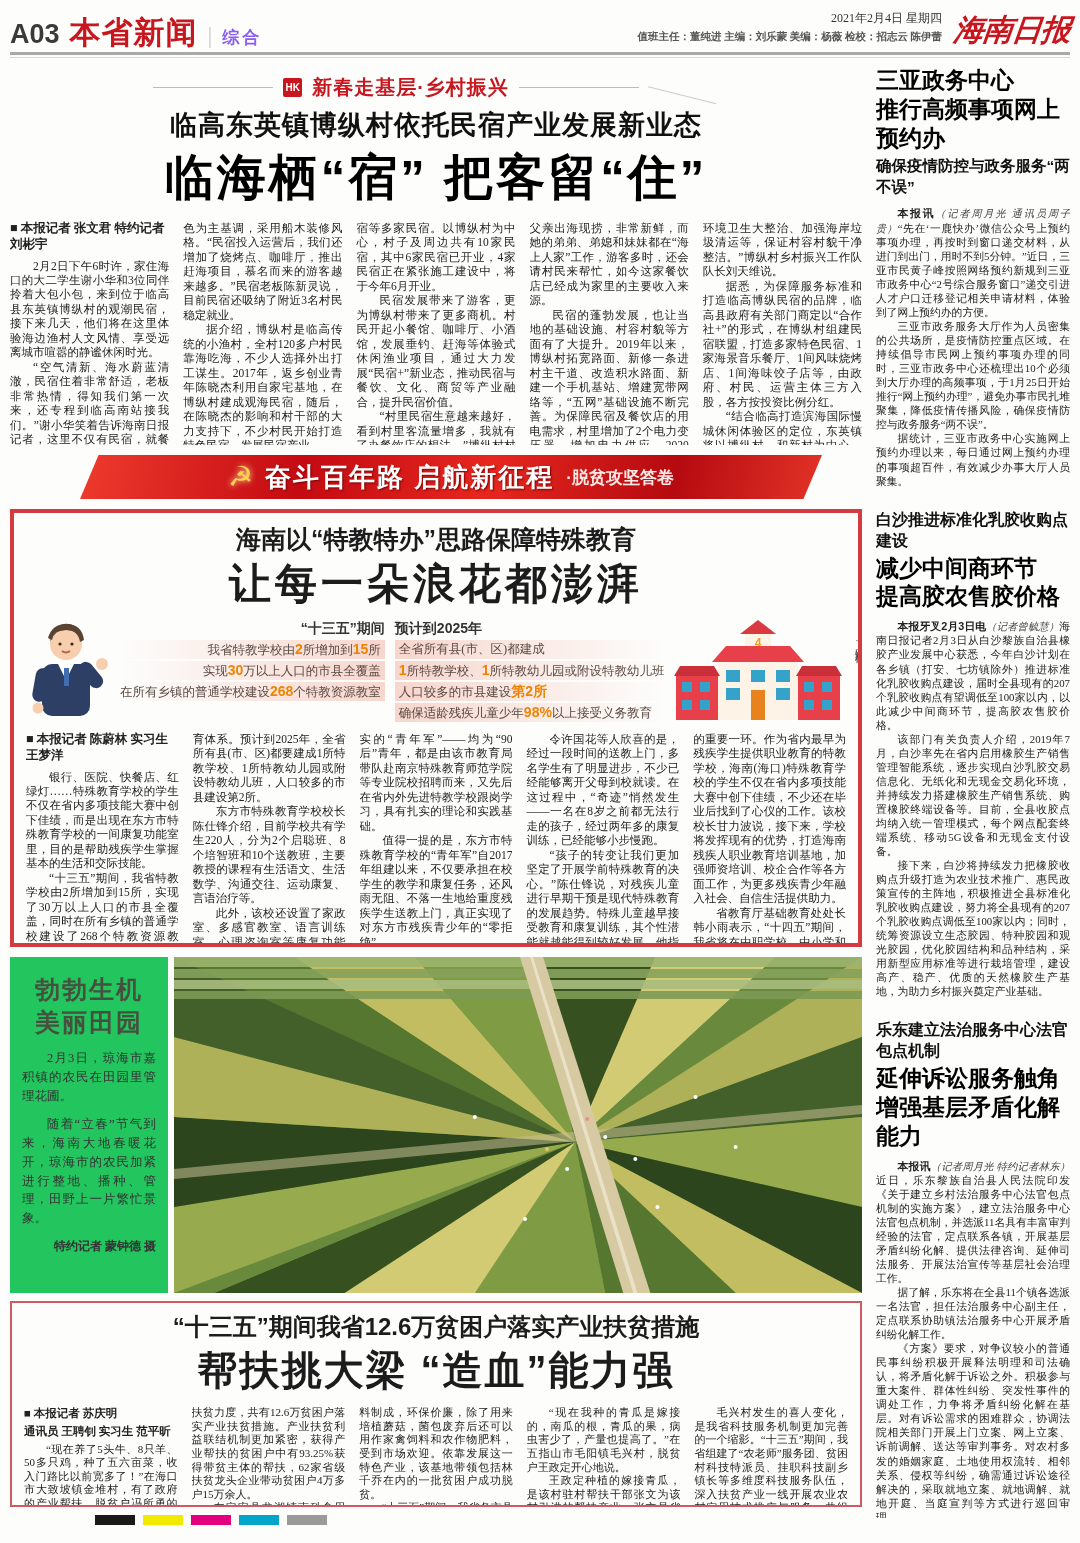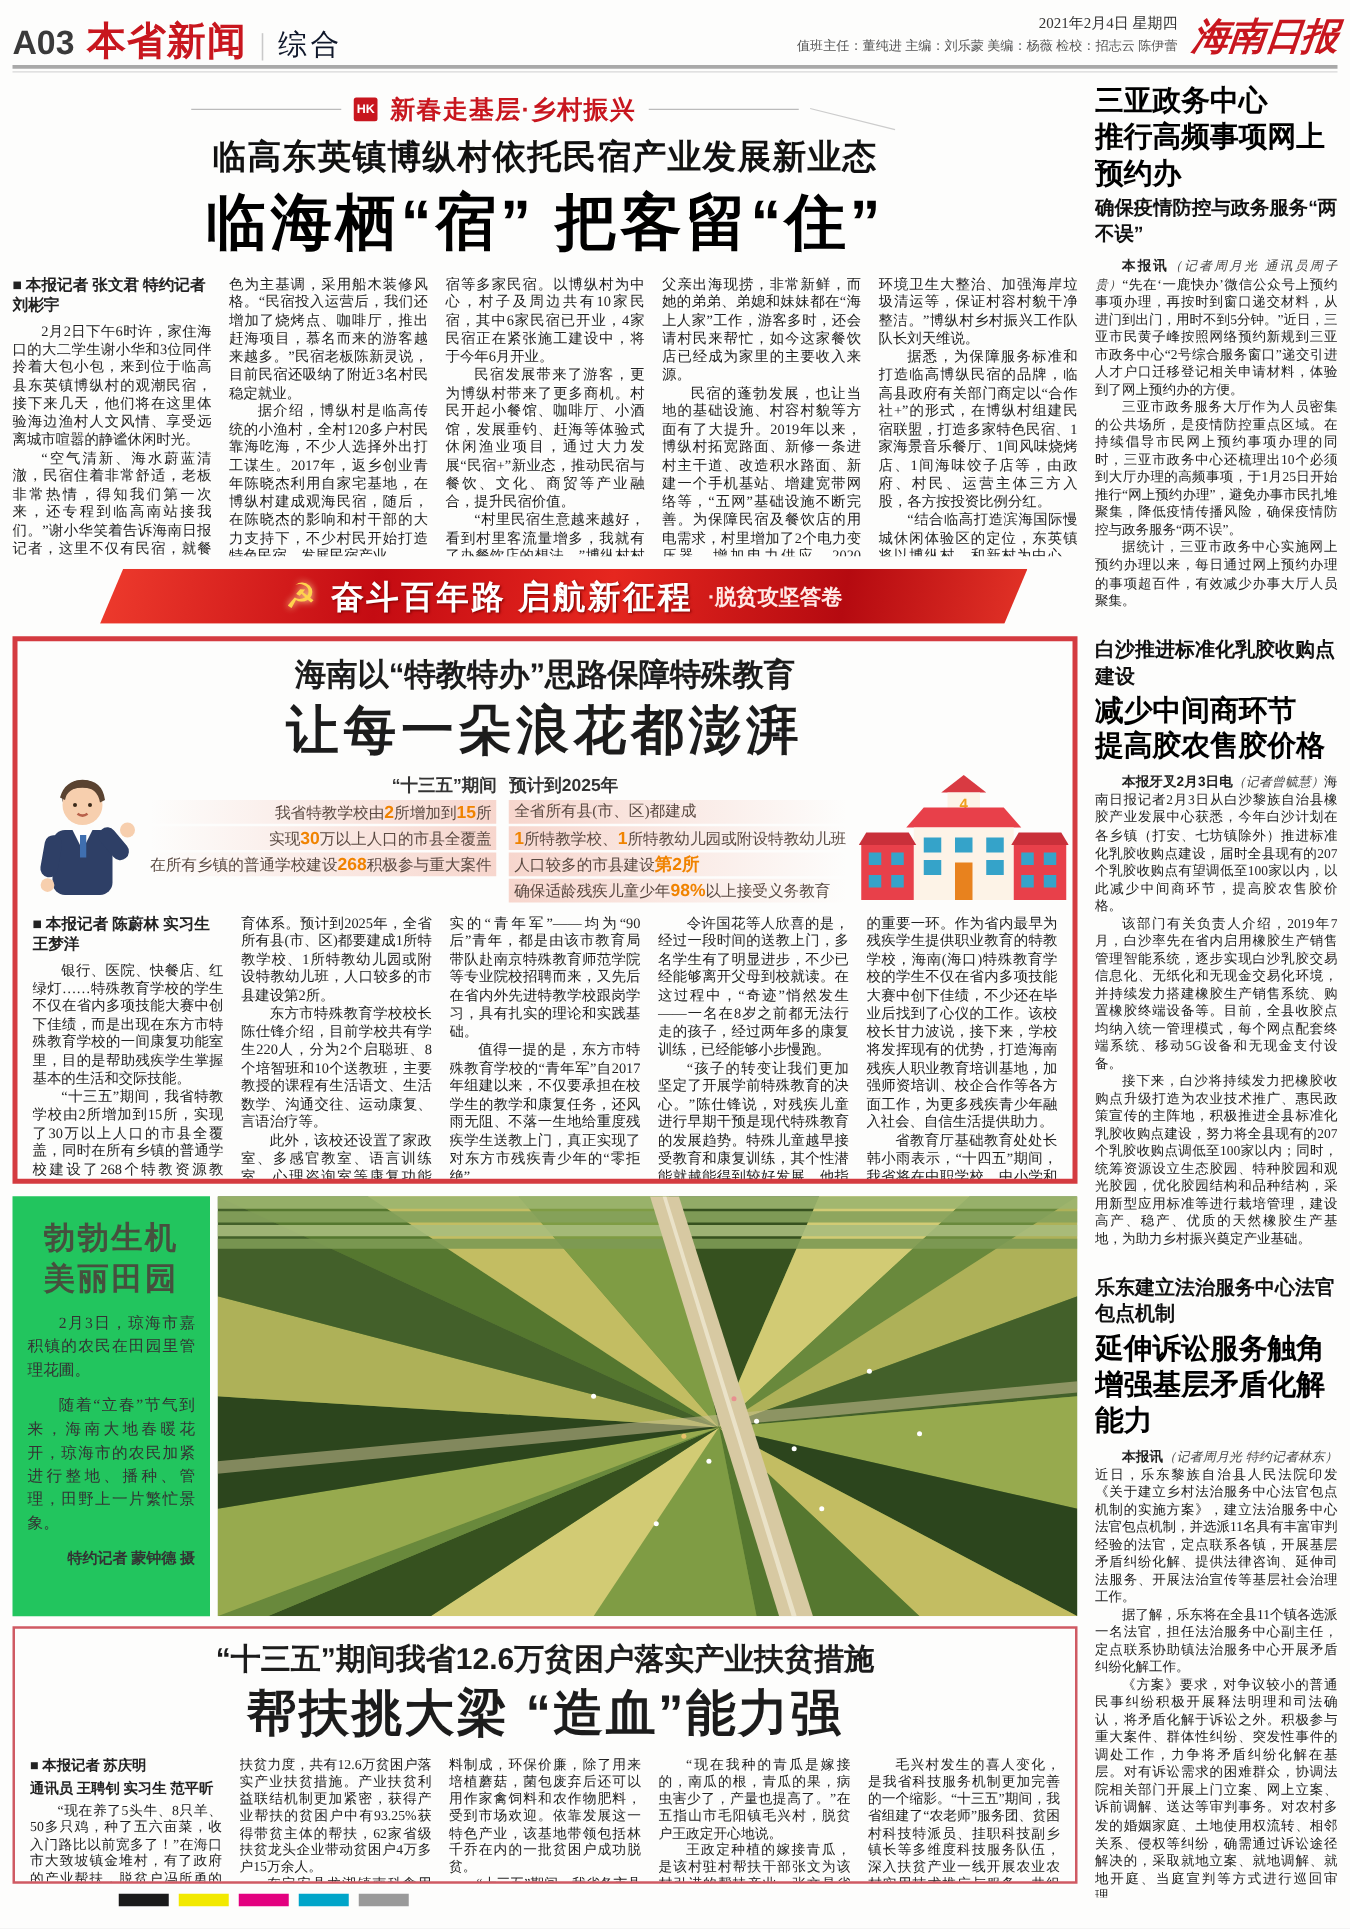--- a/index.html
+++ b/index.html
@@ -4,25 +4,25 @@
 <style>
   html,body{margin:0;padding:0;background:#e8e8e8;}
   .page{width:1080px;height:1543px;background:#fdfdfc;margin:0 auto;position:relative;
         font-family:"Liberation Serif",serif;color:#1c1c1c;overflow:hidden;box-sizing:border-box;padding:6px 10px;}
   
   .masthead{display:flex;align-items:flex-start;justify-content:space-between;height:46px;}
   .mh-left{display:flex;align-items:baseline;gap:10px;padding-top:6px;}
   .page-no{font-family:"Liberation Sans",sans-serif;font-size:27px;font-weight:bold;color:#3a3a3a;}
   .section-title{font-family:"Liberation Sans",sans-serif;font-size:31px;font-weight:bold;color:#c8161e;letter-spacing:1px;}
   .section-div{color:#c9c9c9;font-size:24px;}
-  .section-sub{font-family:"Liberation Sans",sans-serif;font-size:23px;font-weight:normal;color:#0f172a;letter-spacing:3px;}
+  .section-sub{font-family:"Liberation Sans",sans-serif;font-size:17px;font-weight:bold;color:#8b5cf6;letter-spacing:3px;}
   .mh-right{display:flex;align-items:flex-start;gap:12px;padding-top:4px;}
   .mh-meta{text-align:right;}
   .mh-date{font-size:12px;color:#333;}
-  .mh-staff{font-size:10.5px;color:#555;margin-top:3px;}
+  .mh-staff{font-size:10.5px;color:#555;margin-top:3px;font-weight:bold;}
   .mh-logo{font-size:30px;font-weight:bold;color:#c8161e;font-style:italic;
            font-family:"Liberation Serif",serif;transform:skewX(-6deg);letter-spacing:-1px;line-height:40px;}
   .rule{border-top:3px solid #a9a9a9;border-bottom:1px solid #d8d8d8;height:2px;margin-bottom:8px;}
   
   .content{display:flex;gap:14px;}
   .main{width:852px;flex:none;}
   .sidebar{flex:1;overflow:hidden;height:1452px;}
   
   .bp{margin:0;text-indent:2em;text-align:justify;}
   .bp.cont{text-indent:0;}
@@ -183,21 +183,21 @@
               <rect x="58" y="40" width="14" height="30" rx="7" fill="#2e3f66" transform="rotate(-40 65 55)"></rect>
               <circle cx="76" cy="44" r="6" fill="#f7cfae"></circle>
               <circle cx="12" cy="88" r="5.5" fill="#f7cfae"></circle>
             </svg>
           </div>
 
           <div class="ig-group ig-left">
             <div class="ig-label">“十三五”期间</div>
             <div class="ig-row"><span>我省特教学校由</span><b class="num">2</b><span>所增加到</span><b class="num">15</b><span>所</span></div>
             <div class="ig-row"><span>实现</span><b class="num">30</b><span>万以上人口的市县全覆盖</span></div>
-            <div class="ig-row"><span>在所有乡镇的普通学校建设</span><b class="num">268</b><span>积极参与重大案件</span></div>
+            <div class="ig-row"><span>在所有乡镇的普通学校建设</span><b class="num">268</b><span>个特教资源教室</span></div>
           </div>
 
           <div class="ig-group ig-right">
             <div class="ig-label">预计到2025年</div>
             <div class="ig-row"><span>全省所有县(市、区)都建成</span></div>
             <div class="ig-row"><b class="num">1</b><span>所特教学校、</span><b class="num">1</b><span>所特教幼儿园或附设特教幼儿班</span></div>
             <div class="ig-row"><span>人口较多的市县建设</span><b class="num">第2所</b></div>
             <div class="ig-row"><span>确保适龄残疾儿童少年</span><b class="num">98%</b><span>以上接受义务教育</span></div>
           </div>
 

